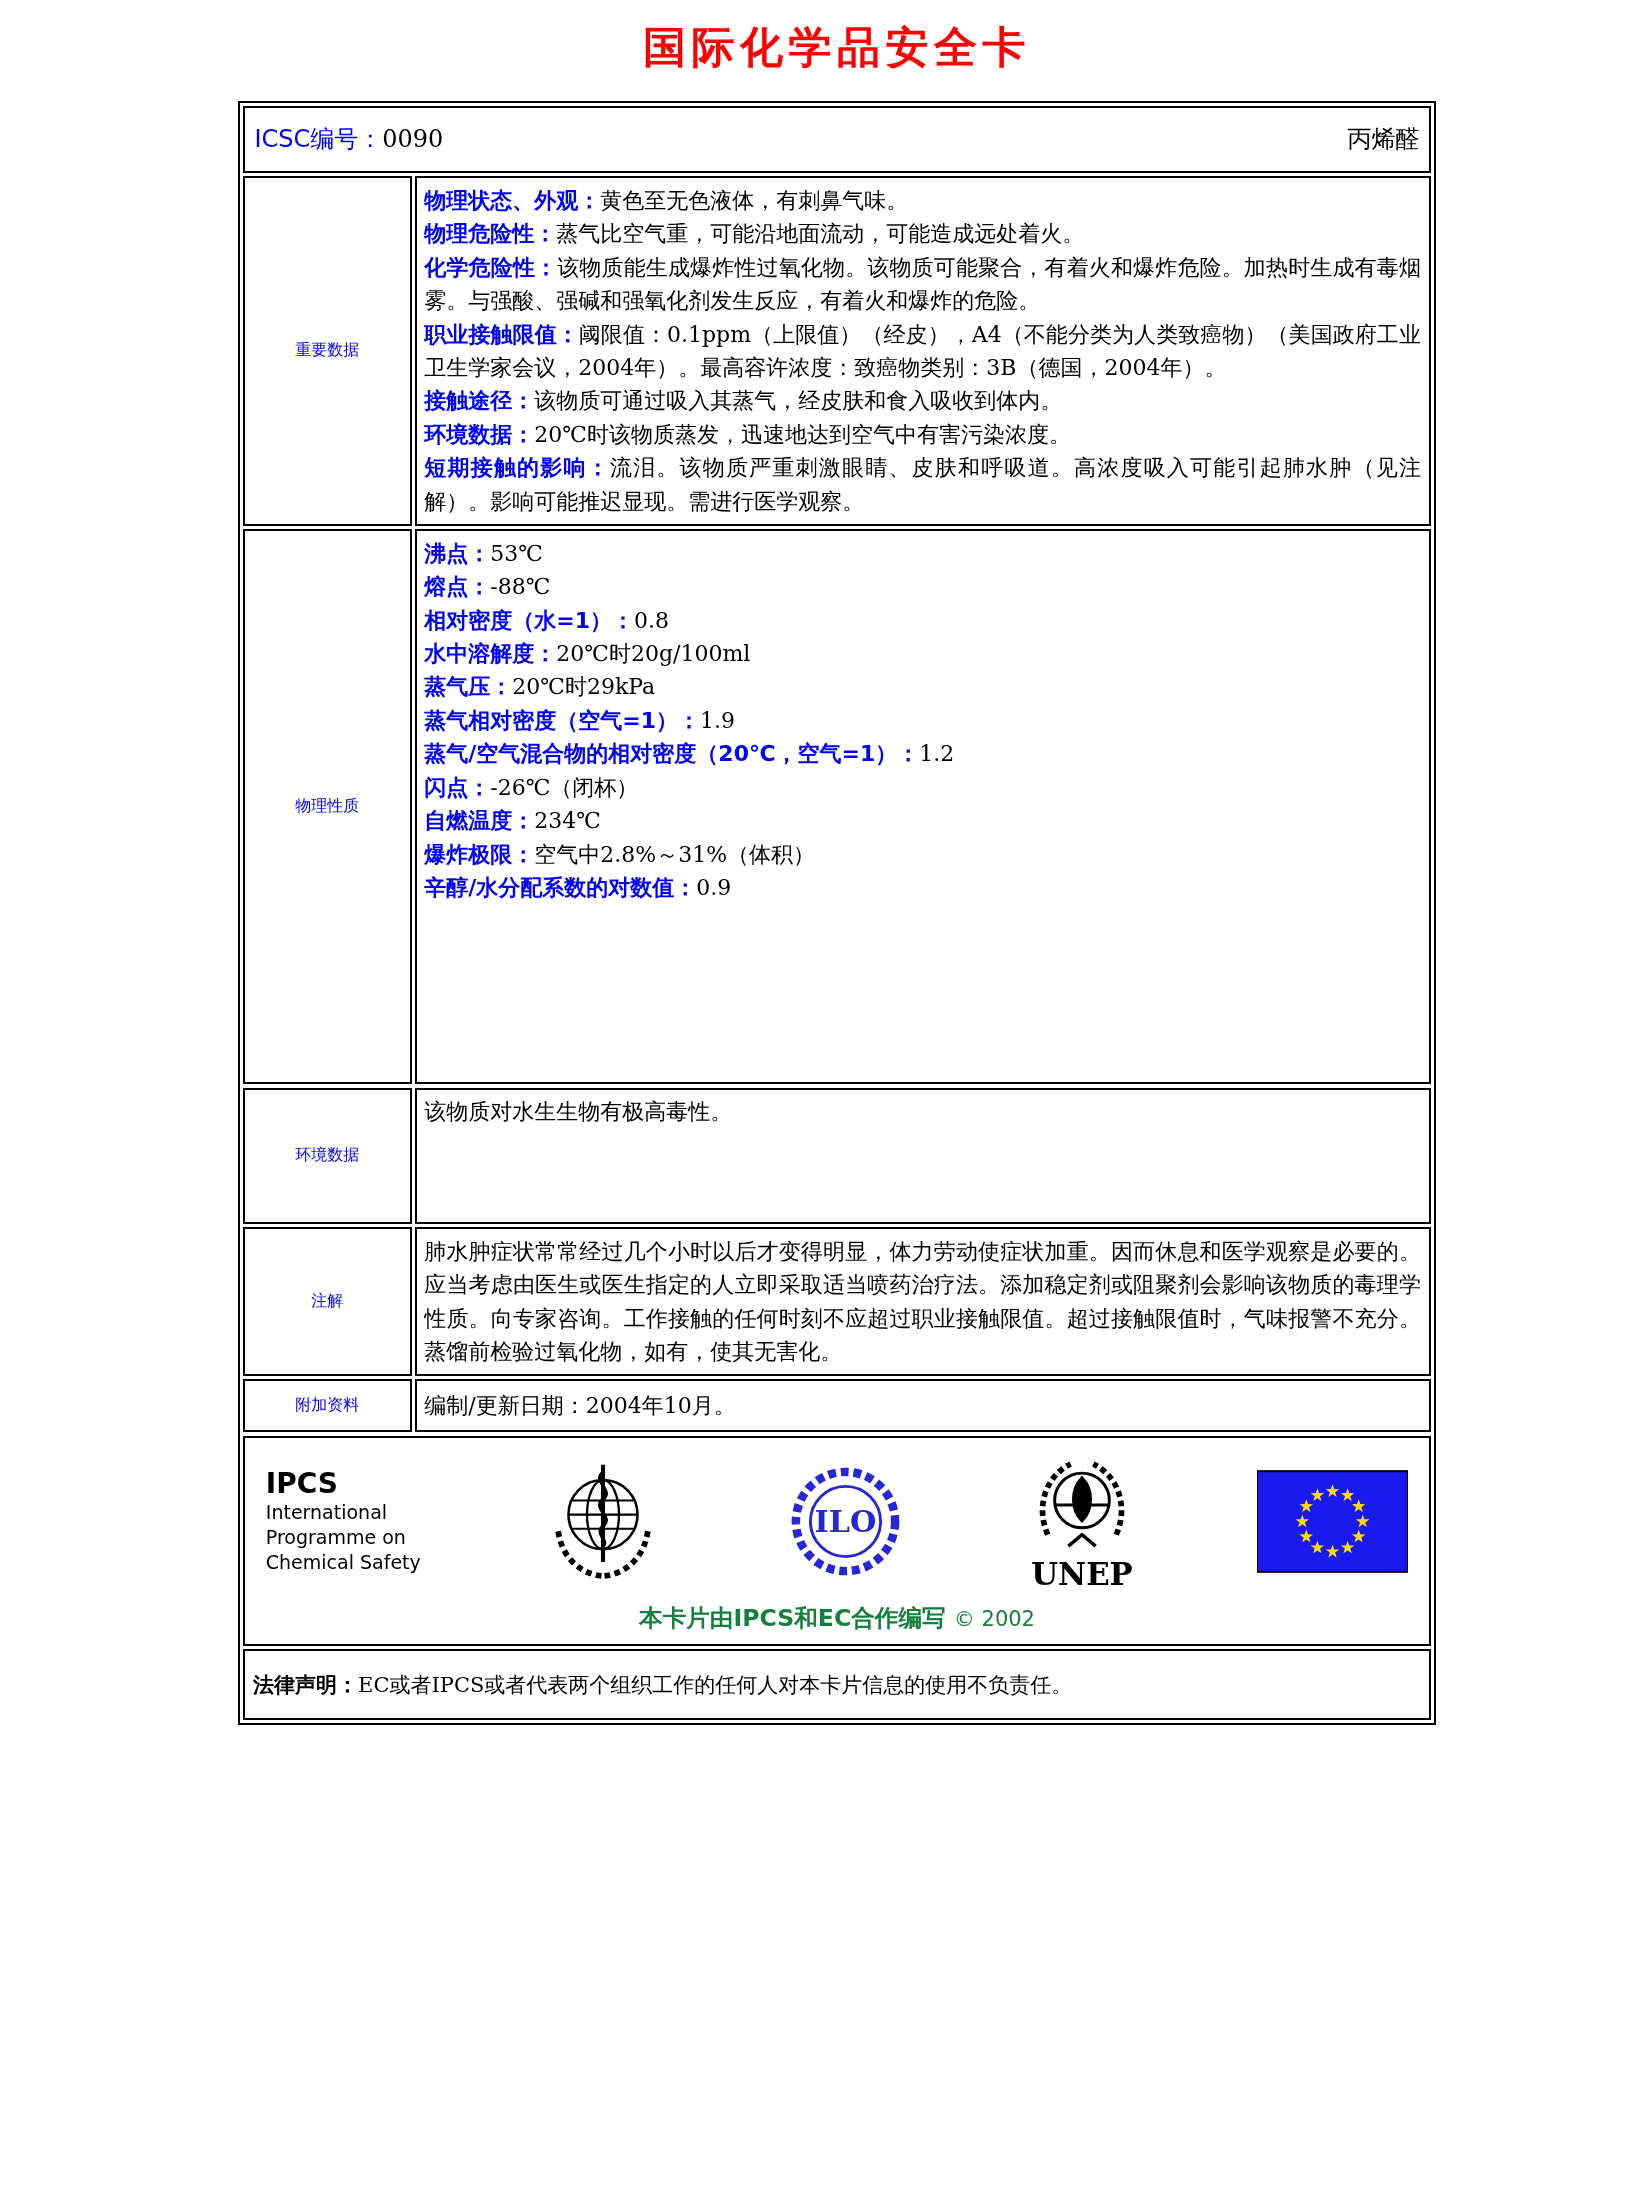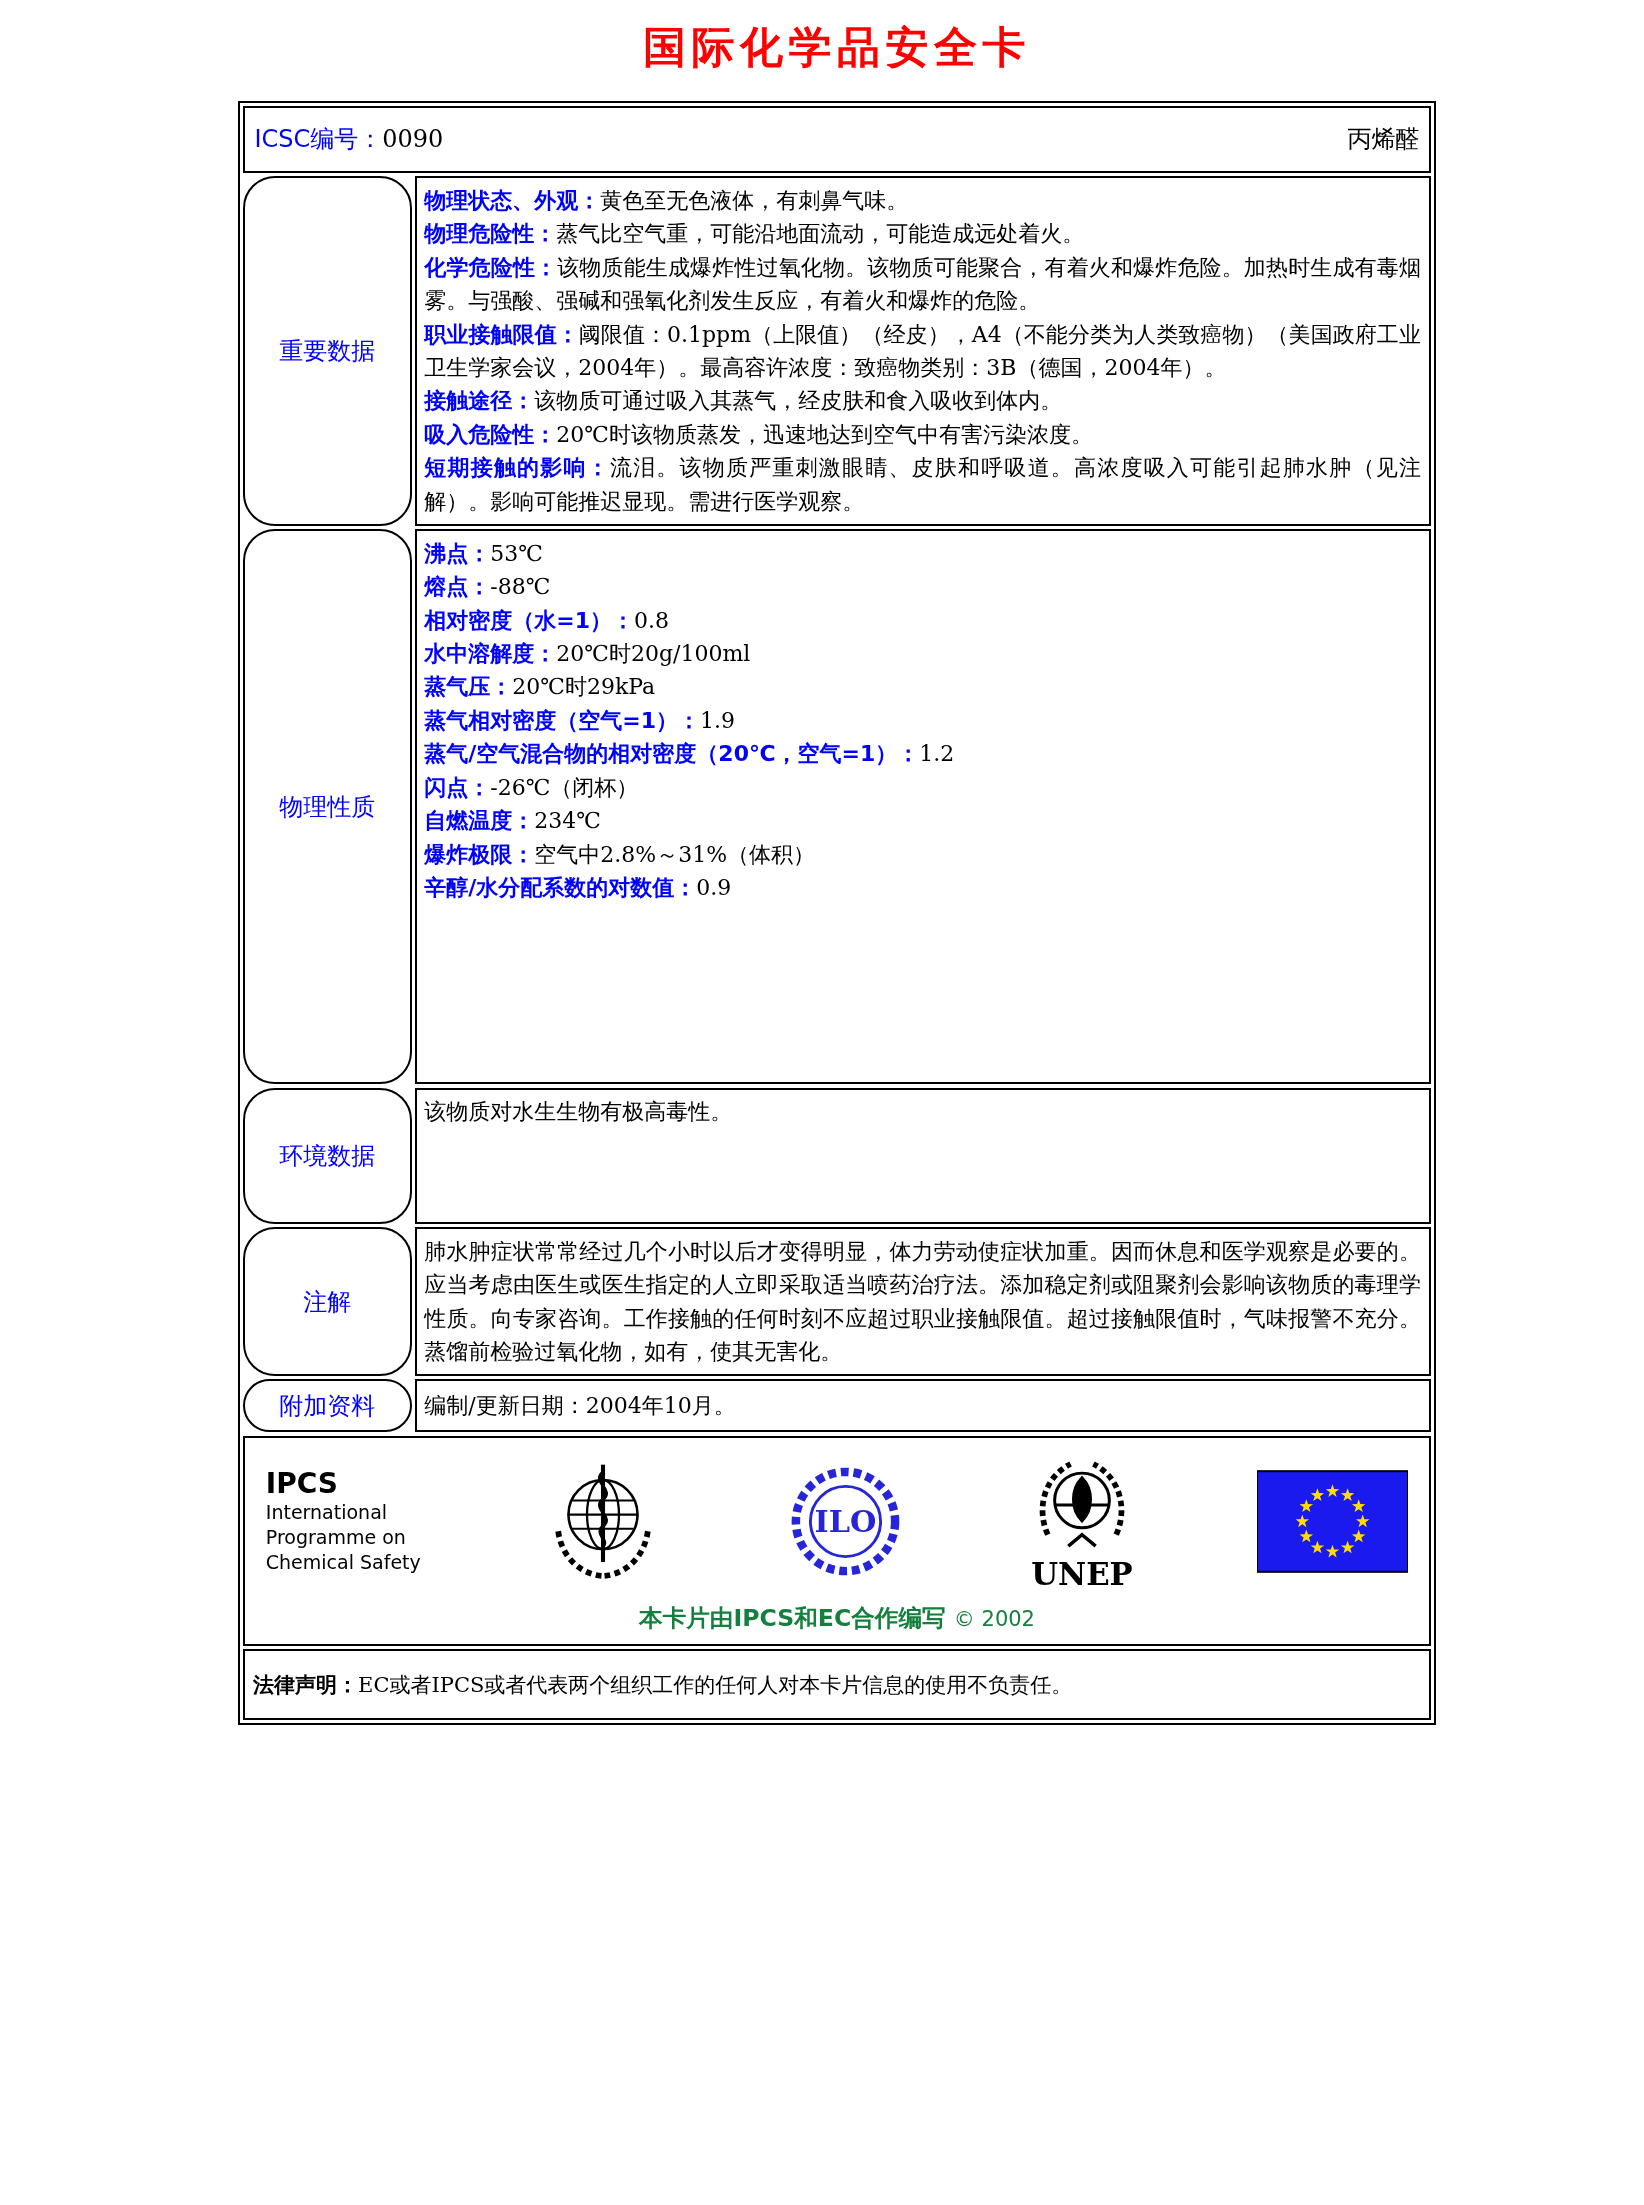--- a/index.html
+++ b/index.html
@@ -43,23 +43,22 @@
     background: #ffffff;
   }
   .label-cell {
     width: 169px;
     flex: 0 0 169px;
     display: flex;
     align-items: center;
     justify-content: center;
     text-align: center;
     font-family: "DejaVu Sans", "Liberation Sans", sans-serif;
-    font-size: 24px;
+    font-size: 16px;
     color: #0000ff;
-    border-radius: 32px;
   }
   .content-cell {
     flex: 1 1 auto;
     padding: 5.5px 8.3px 5.5px 7px;
     font-size: 22px;
     line-height: 1.52;
     text-align: justify;
   }
   .item { display: block; }
   .lbl {
@@ -148,21 +147,21 @@
     <div class="row row-important">
       <div class="cell label-cell">
         <span>重要数据</span>
       </div>
       <div class="cell content-cell">
         <span class="item"><span class="lbl">物理状态、外观：</span><span>黄色至无色液体，有刺鼻气味。</span></span>
         <span class="item"><span class="lbl">物理危险性：</span><span>蒸气比空气重，可能沿地面流动，可能造成远处着火。</span></span>
         <span class="item"><span class="lbl">化学危险性：</span><span>该物质能生成爆炸性过氧化物。该物质可能聚合，有着火和爆炸危险。加热时生成有毒烟雾。与强酸、强碱和强氧化剂发生反应，有着火和爆炸的危险。</span></span>
         <span class="item"><span class="lbl">职业接触限值：</span><span>阈限值：0.1ppm（上限值）（经皮），A4（不能分类为人类致癌物）（美国政府工业卫生学家会议，2004年）。最高容许浓度：致癌物类别：3B（德国，2004年）。</span></span>
         <span class="item"><span class="lbl">接触途径：</span><span>该物质可通过吸入其蒸气，经皮肤和食入吸收到体内。</span></span>
-        <span class="item"><span class="lbl">吸入危险性：</span><span>20℃时该物质蒸发，迅速地达到空气中有害污染浓度。</span></span>
+        <span class="item"><span class="lbl">环境数据：</span><span>20℃时该物质蒸发，迅速地达到空气中有害污染浓度。</span></span>
         <span class="item"><span class="lbl">短期接触的影响：</span><span>流泪。该物质严重刺激眼睛、皮肤和呼吸道。高浓度吸入可能引起肺水肿（见注解）。影响可能推迟显现。需进行医学观察。</span></span>
       </div>
     </div>
 
     <div class="row row-physical">
       <div class="cell label-cell">
         <span>物理性质</span>
       </div>
       <div class="cell content-cell">
         <span class="item"><span class="lbl">沸点：</span><span>53℃</span></span>

